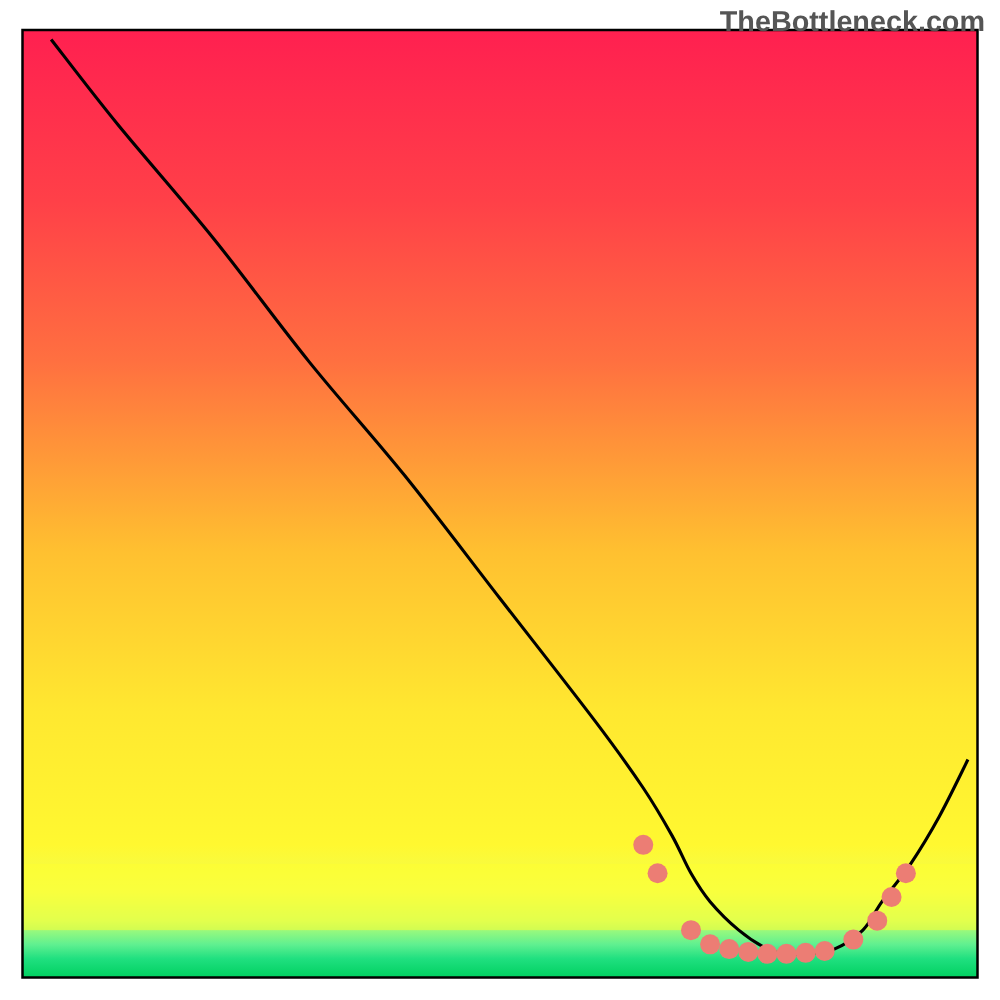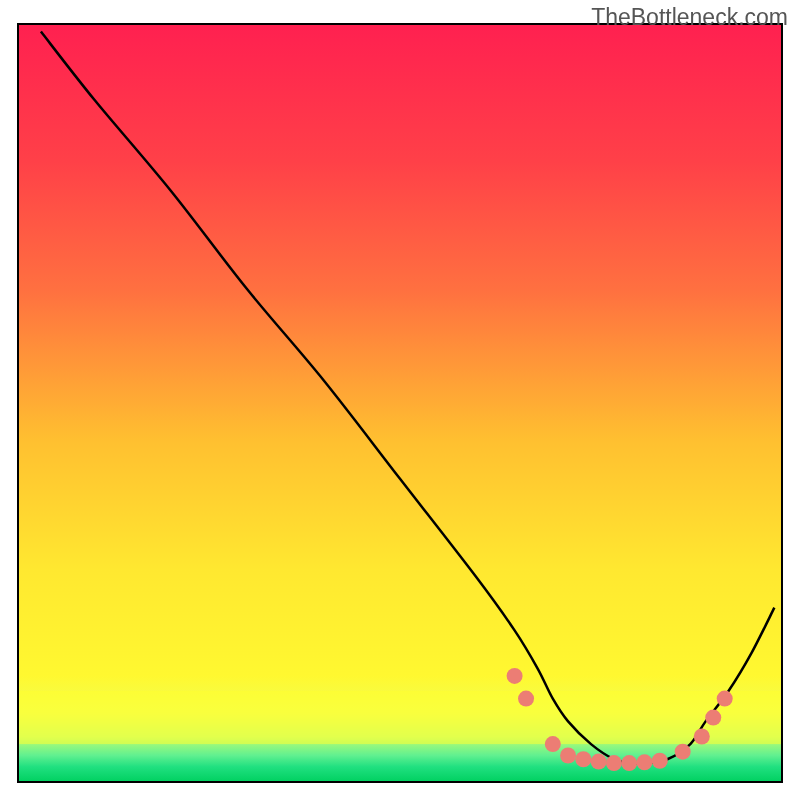--- a/index.html
+++ b/index.html
@@ -14,21 +14,21 @@
   .chart-container {
     width: 800px;
     height: 800px;
     position: relative;
   }
   .watermark {
     position: absolute;
     top: 4px;
     right: 12px;
     font-size: 23px;
-    font-weight: normal;
+    font-weight: bold;
     color: #555;
     z-index: 10;
     font-family: Arial, sans-serif;
   }
   svg {
     display: block;
   }
 </style>
 </head>
 <body>

